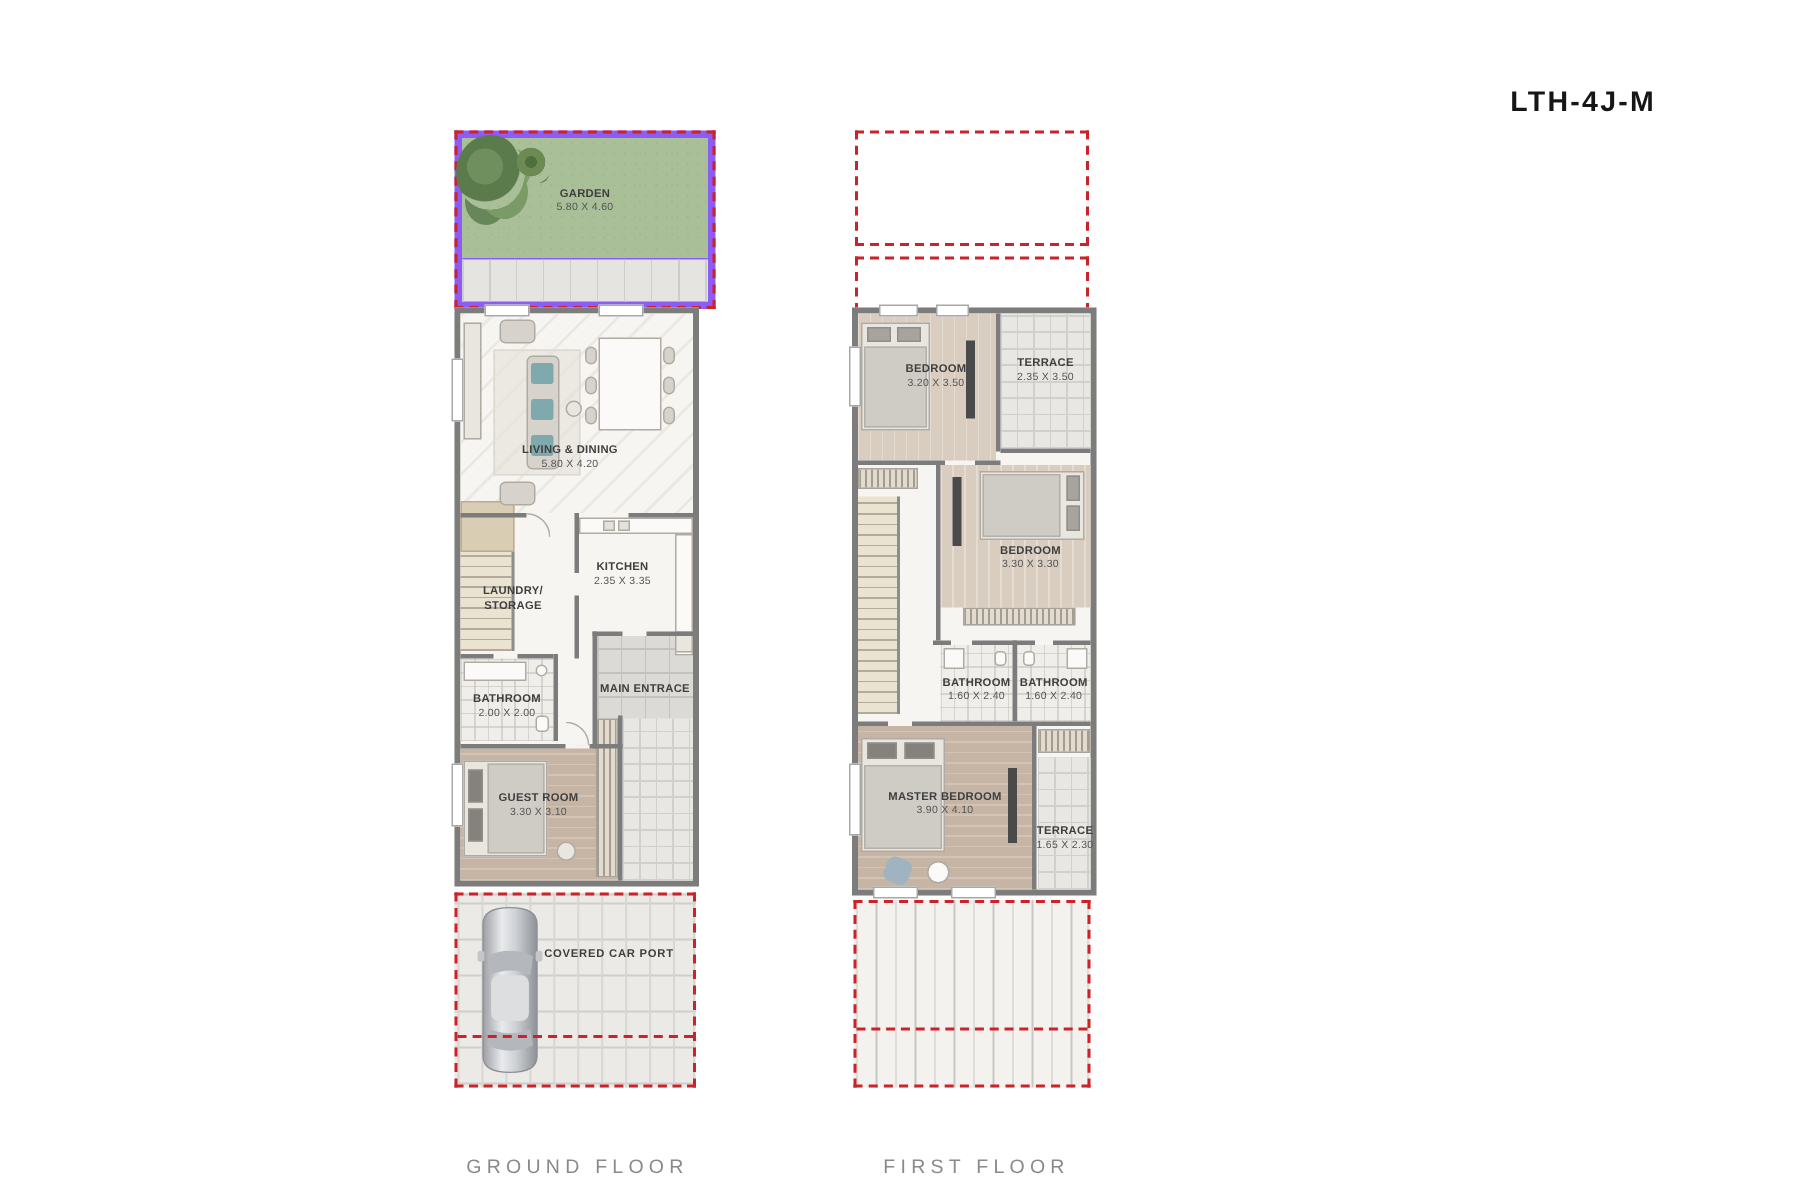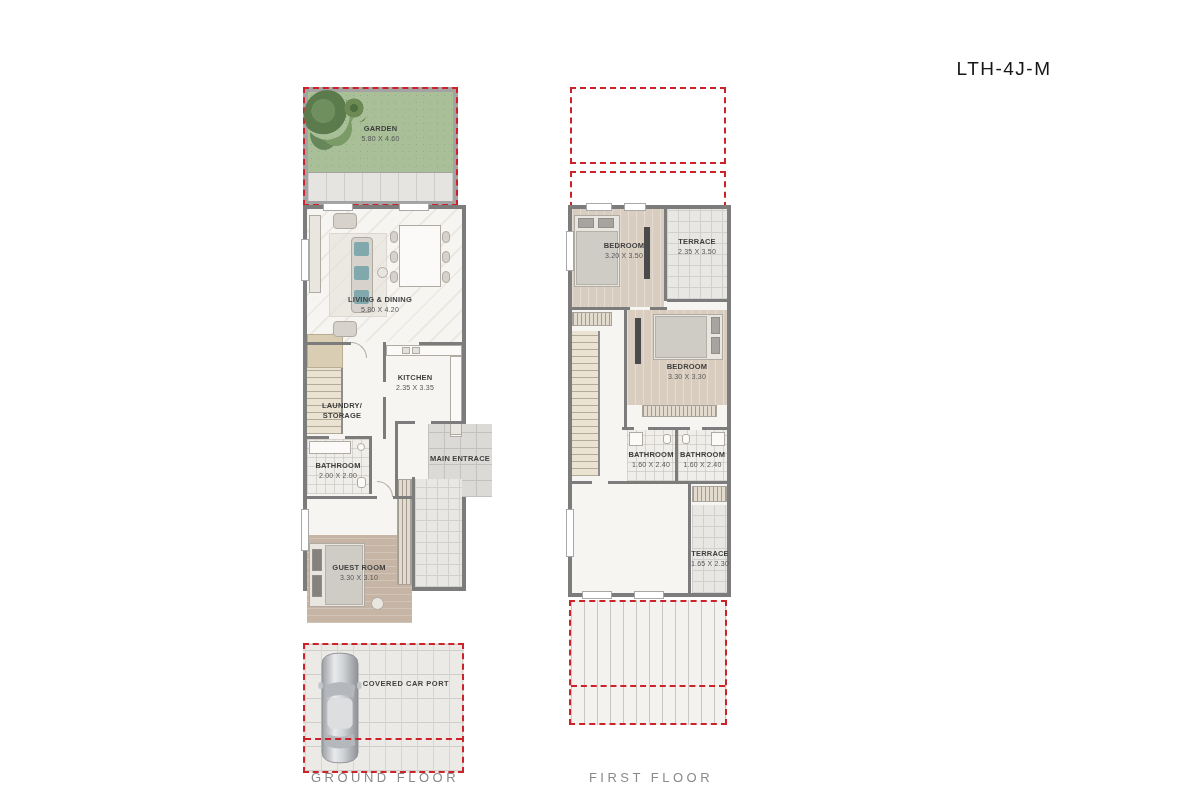--- a/index.html
+++ b/index.html
@@ -2,30 +2,30 @@
 <html><head>
 <meta charset="utf-8">
 <style>
   * { margin:0; padding:0; box-sizing:border-box; }
   html,body { width:1200px; height:800px; background:#ffffff; font-family:"Liberation Sans", sans-serif; overflow:hidden; }
   .page { position:relative; width:1200px; height:800px; background:#fff; }
 
   
   .title { position:absolute; left:632px; top:8px; width:500px; text-align:center;
            font-size:30px; font-weight:300; letter-spacing:4px; color:#4878b4; }
-  .unit-code { position:absolute; left:904px; top:58px; width:200px; text-align:center;
-           font-size:19px; font-weight:400; letter-spacing:1.5px; color:#161616; }
+  .unit-code { position:absolute; left:904px; top:58px; width:200px; text-align:right;
+           font-size:19px; font-weight:700; letter-spacing:1.5px; color:#161616; }
 
   
   .plan { position:absolute; top:85px; width:165px; height:642px; }
   .plan.ground { left:303px; }
   .plan.first  { left:568px; }
 
   
-  .garden { position:absolute; left:0; top:2px; width:155px; height:119px; border:2px dashed #cc2229; background:#a3a3a3; }
+  .garden { position:absolute; left:0; top:2px; width:174px; height:119px; border:2px dashed #cc2229; background:#8b5cf6; }
   .grass  { position:absolute; left:3px; top:3px; right:3px; height:80px; background-color:#a8bf98;
             background-image: radial-gradient(rgba(90,120,70,.28) 12%, transparent 13%),
                               radial-gradient(rgba(160,185,140,.4) 14%, transparent 15%);
             background-size:7px 7px, 11px 11px; background-position:0 0, 3px 4px; }
   .strip  { position:absolute; left:3px; right:3px; bottom:3px; height:28px; background:#e6e4e0;
             background-image:repeating-linear-gradient(90deg,#cfcdc9 0 1px, transparent 1px 18px); }
   .tree { position:absolute; border-radius:50%; }
   .t1 { left:-4px; top:-2px; width:46px; height:50px;
         background:radial-gradient(circle at 42% 42%, #6f8f5e 0 30%, #5c7b4c 31% 58%, rgba(92,123,76,0) 60%);
         box-shadow: 9px 13px 0 -7px #7a9a66, -3px 19px 0 -9px #67875a, 15px -2px 0 -11px #819f6d; }
@@ -40,31 +40,31 @@
 
   .iwall { position:absolute; background:#7c7c7c; z-index:4; }
   .winh { position:absolute; height:8px; background:#fff; border:1px solid #a8a8a8; z-index:5; }
   .winv { position:absolute; width:8px;  background:#fff; border:1px solid #a8a8a8; z-index:5; }
 
   
   .marble { background:#f7f5f1; background-image:repeating-linear-gradient(135deg, rgba(205,200,190,.28) 0 2px, transparent 2px 15px); }
   .gridt  { background:#e9e7e3; background-image:repeating-linear-gradient(90deg,#d2d0cc 0 1px, transparent 1px 11px),
                                                repeating-linear-gradient(0deg,#d2d0cc 0 1px, transparent 1px 11px); }
   .enttile{ background:#dcdad6; background-image:repeating-linear-gradient(90deg,#c4c2be 0 1px, transparent 1px 16px),
-                                               repeating-linear-gradient(0deg,#c4c2be 0 1px, transparent 1px 16px);margin-left:30px; }
+                                               repeating-linear-gradient(0deg,#c4c2be 0 1px, transparent 1px 16px); }
   .wood   { background:#d8cdbf; background-image:repeating-linear-gradient(90deg, rgba(255,255,255,.3) 0 1px, transparent 1px 8px); }
   .woodd  { background:#c6b5a4; background-image:repeating-linear-gradient(0deg, rgba(255,255,255,.2) 0 1px, transparent 1px 7px); }
   .bathf  { background:#f0eeea; background-image:repeating-linear-gradient(90deg, rgba(190,186,180,.5) 0 1px, transparent 1px 9px),
                                                repeating-linear-gradient(0deg, rgba(190,186,180,.5) 0 1px, transparent 1px 9px); }
   .hatch  { background:#e2dbce; background-image:repeating-linear-gradient(90deg, rgba(110,105,95,.55) 0 1px, transparent 1px 4px);
             border:1px solid #a9a49b; }
   .stairs { background:#eae3d2; background-image:repeating-linear-gradient(0deg,#b3ab9a 0 1px, transparent 1px 7px);
             border-right:2px solid #8d8d8d; }
   .pavers { background:#eceae7; background-image:repeating-linear-gradient(90deg,#d8d6d2 0 1px, transparent 1px 16px),
-                                               repeating-linear-gradient(0deg, rgba(196,194,190,.7) 0 1px, transparent 1px 24px);margin-top:48px; }
+                                               repeating-linear-gradient(0deg, rgba(196,194,190,.7) 0 1px, transparent 1px 24px); }
   .slats  { background:#f4f2ef; background-image:repeating-linear-gradient(90deg,#c9c7c3 0 1px, transparent 1px 13px); }
 
   
   .furn { position:absolute; background:#e9e5df; border:1px solid #b0aba2; z-index:3; }
   .soft { background:#d7d3cc; border-radius:4px; }
   .cush { position:absolute; background:#7fa9ad; border-radius:2px; z-index:4; }
   .pillow { position:absolute; background:#a7a4a0; border:1px solid #918e89; z-index:4; }
   .pillowd { background:#85827d; }
   .blanket { position:absolute; background:#cfccc6; border:1px solid #b5b0a8; z-index:4; }
   .round { border-radius:50%; }
@@ -158,41 +158,41 @@
         <div style="position:absolute;left:66px;top:40px;width:8px;height:14px;background:#c9c5bf;border:1px solid #a9a49b;"></div>
         <div class="furn" style="left:64px;top:76px;width:12px;height:14px;"></div>
         <div class="room-label" style="left:-6px;width:70px;top:28px;">
           <span class="rname">KITCHEN</span>
           <span class="rdims">2.35 X 3.35</span>
         </div>
       </div>
 
       <div style="position:absolute;left:0;top:125px;width:36px;height:34px;background:#d9cdb4;border:1px solid #b9ad94;z-index:2;"></div>
       <div class="stairs" style="position:absolute;left:0;top:159px;width:36px;height:66px;z-index:2;"></div>
-      <div class="room-label" style="left:6px;width:58px;top:180px;margin-top:12px;">
+      <div class="room-label" style="left:6px;width:58px;top:180px;">
         <span class="rname">LAUNDRY/ STORAGE</span>
       </div>
 
       <div class="bathf" style="position:absolute;left:0;top:230px;width:62px;height:55px;">
         <div class="furn" style="left:2px;top:2px;width:42px;height:13px;background:#fbfaf8;"></div>
         <div class="furn round" style="left:50px;top:4px;width:8px;height:8px;background:#fbfaf8;"></div>
         <div class="furn" style="left:50px;top:38px;width:9px;height:11px;background:#fbfaf8;border-radius:3px;"></div>
         <div class="room-label" style="left:0px;width:62px;top:22px;">
           <span class="rname">BATHROOM</span>
           <span class="rdims">2.00 X 2.00</span>
         </div>
       </div>
 
       <div class="enttile" style="position:absolute;left:91px;top:215px;width:64px;height:73px;">
         <div class="room-label" style="left:0;width:64px;top:30px;">
           <span class="rname">MAIN ENTRACE</span>
         </div>
       </div>
 
-      <div class="woodd" style="position:absolute;left:0;top:290px;width:105px;height:88px;margin-top:36px;">
+      <div class="woodd" style="position:absolute;left:0;top:290px;width:105px;height:88px;">
         <div class="furn" style="left:2px;top:8px;width:56px;height:64px;"></div>
         <div class="pillow pillowd" style="left:5px;top:14px;width:10px;height:22px;"></div>
         <div class="pillow pillowd" style="left:5px;top:40px;width:10px;height:22px;"></div>
         <div class="blanket" style="left:18px;top:10px;width:38px;height:60px;"></div>
         <div class="furn round" style="left:64px;top:62px;width:13px;height:13px;"></div>
         <div class="room-label" style="left:8px;width:88px;top:28px;">
           <span class="rname">GUEST ROOM</span>
           <span class="rdims">3.30 X 3.10</span>
         </div>
       </div>
@@ -300,20 +300,33 @@
       </div>
       <div class="bathf" style="position:absolute;left:106px;top:221px;width:49px;height:51px;">
         <div class="furn" style="left:33px;top:2px;width:14px;height:14px;background:#fbfaf8;"></div>
         <div class="furn" style="left:4px;top:4px;width:8px;height:10px;background:#fbfaf8;border-radius:3px;"></div>
         <div class="room-label" style="left:0;width:49px;top:20px;">
           <span class="rname">BATHROOM</span>
           <span class="rdims">1.60 X 2.40</span>
         </div>
       </div>
 
+      <div class="woodd" style="position:absolute;left:0;top:275px;width:116px;height:109px;">
+        <div class="furn" style="left:2px;top:8px;width:56px;height:76px;"></div>
+        <div class="pillow pillowd" style="left:6px;top:11px;width:20px;height:11px;"></div>
+        <div class="pillow pillowd" style="left:31px;top:11px;width:20px;height:11px;"></div>
+        <div class="blanket" style="left:4px;top:26px;width:52px;height:56px;"></div>
+        <div class="cush" style="left:18px;top:88px;width:17px;height:17px;border-radius:30%;transform:rotate(22deg);background:#9fb4c0;"></div>
+        <div class="furn round" style="left:46px;top:90px;width:15px;height:15px;background:#fbfaf8;"></div>
+        <div class="furn dark" style="left:100px;top:28px;width:6px;height:50px;"></div>
+        <div class="room-label" style="left:10px;width:96px;top:42px;">
+          <span class="rname">MASTER BEDROOM</span>
+          <span class="rdims">3.90 X 4.10</span>
+        </div>
+      </div>
 
       <div class="gridt" style="position:absolute;left:120px;top:296px;width:35px;height:88px;">
         <div class="room-label" style="left:-4px;width:44px;top:44px;">
           <span class="rname">TERRACE</span>
           <span class="rdims">1.65 X 2.30</span>
         </div>
       </div>
 
       <div class="winh" style="left:14px;top:-6px;width:26px;"></div>
       <div class="winh" style="left:52px;top:-6px;width:22px;"></div>

